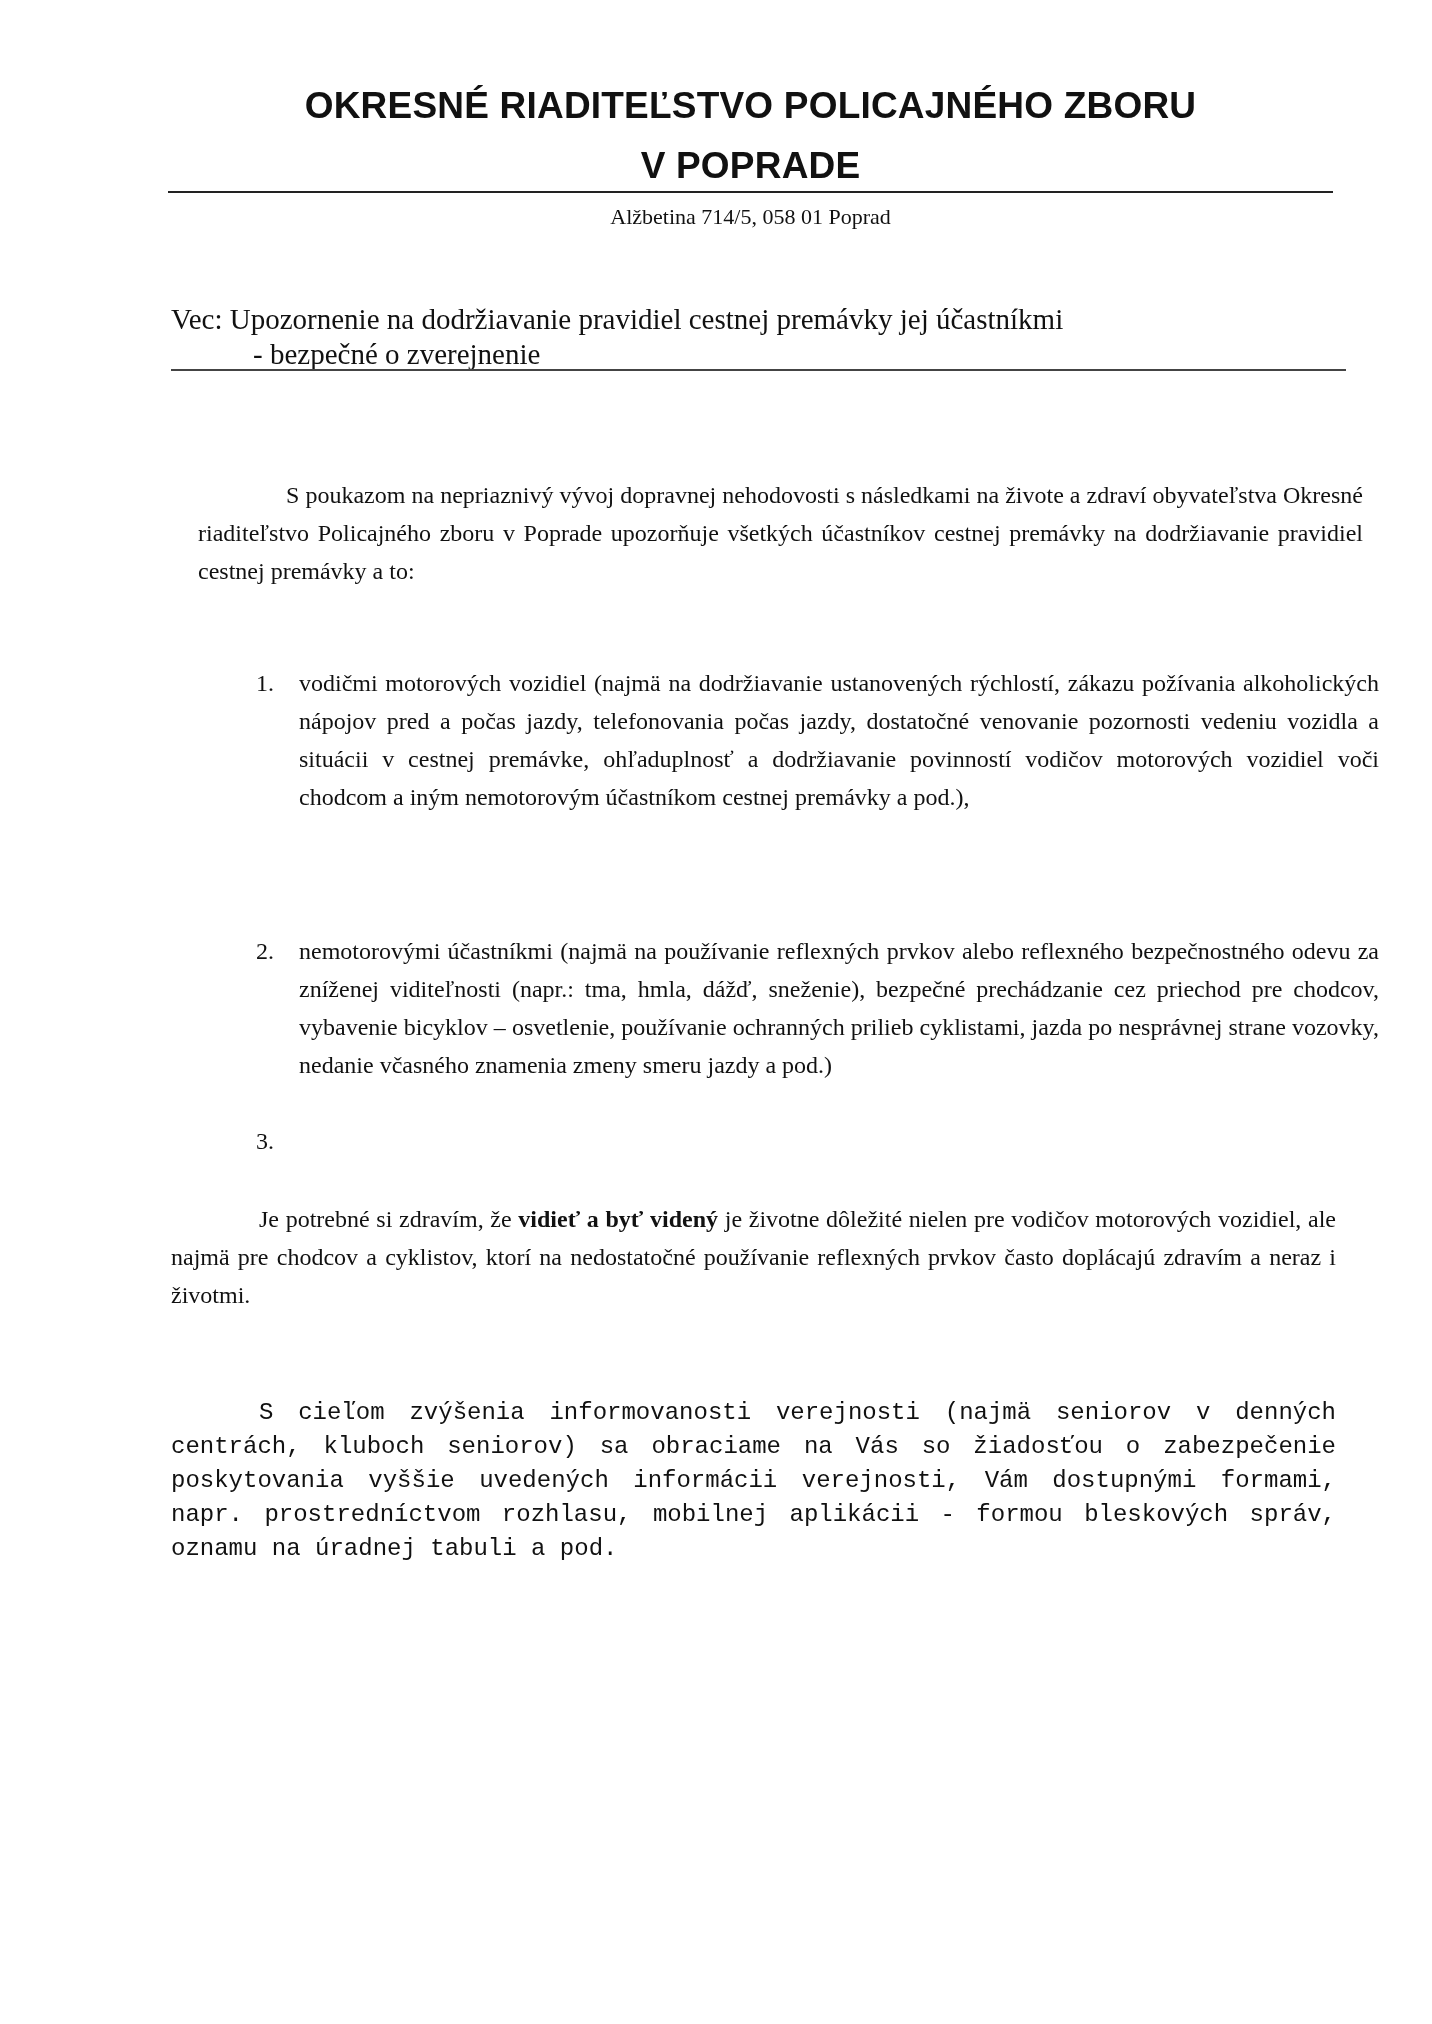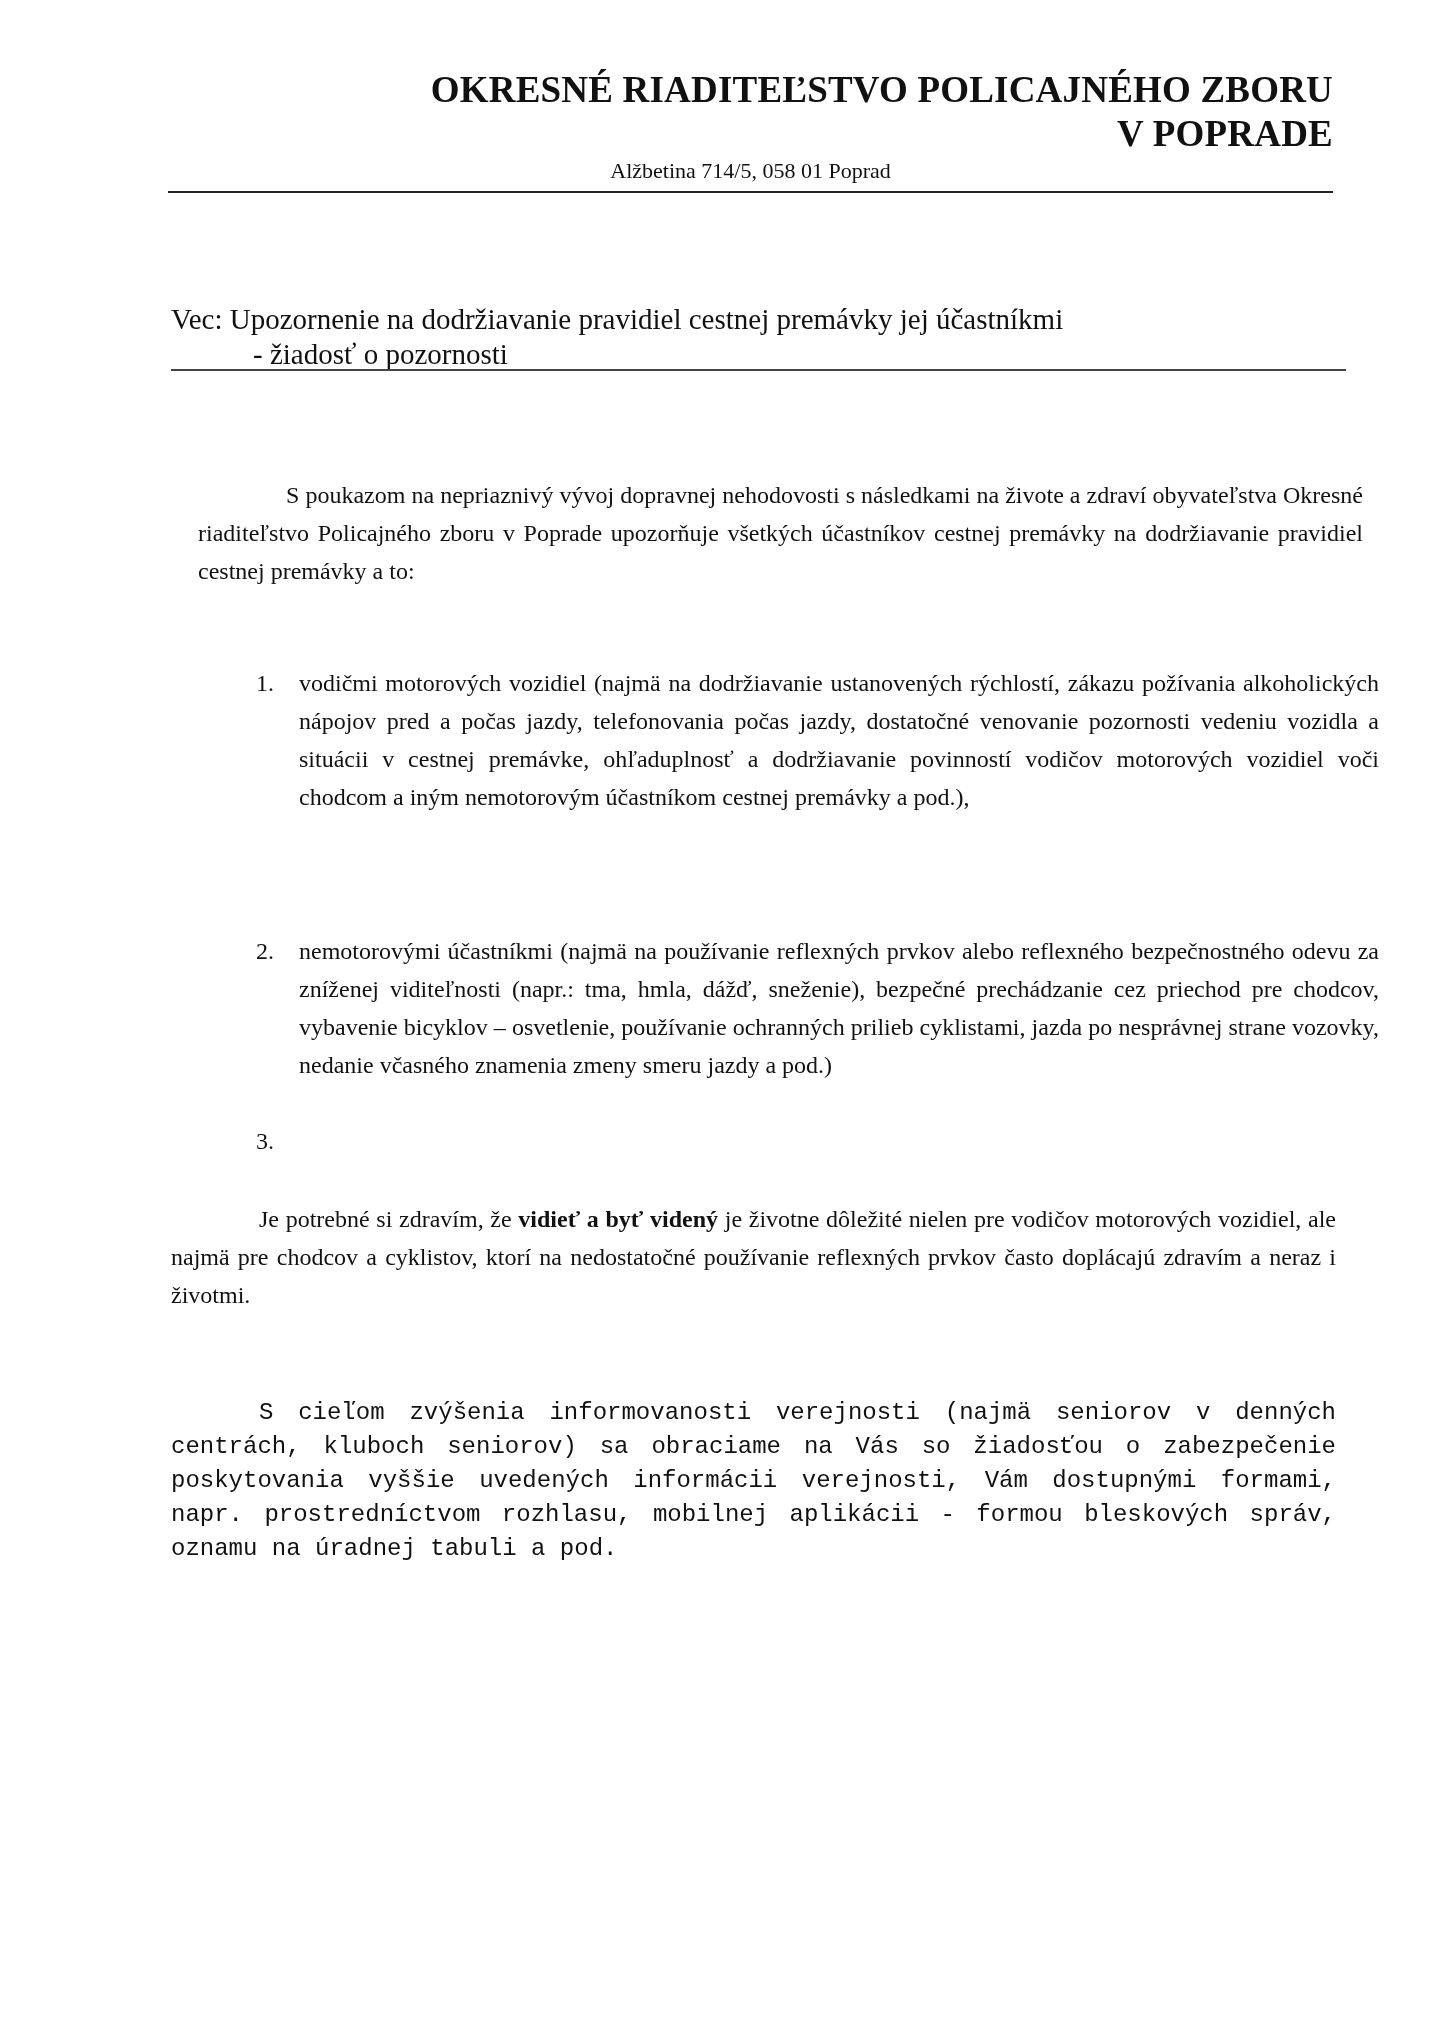--- a/index.html
+++ b/index.html
@@ -23,27 +23,26 @@
       background: #ffffff;
     }
     .header {
       position: absolute;
       left: 168px;
       width: 1165px;
       top: 68px;
       text-align: center;
     }
     .header-title {
-      font-family: Liberation Serif, serif;
+      font-family: Liberation Sans, sans-serif;
       font-weight: bold;
       font-size: 37px;
       line-height: 44px;
-      margin: 0;
+      margin: 16px;
       letter-spacing: 0.2px;
-      text-align: right;
     }
     .header-address {
       font-size: 22px;
       line-height: 26px;
       margin-top: 2px;
     }
     .rule {
       position: absolute;
       height: 2px;
       background: #222222;
@@ -106,21 +105,21 @@
 
   <div class="header">
     <div class="header-title">OKRESNÉ RIADITEĽSTVO POLICAJNÉHO ZBORU</div>
     <div class="header-title">V POPRADE</div>
     <div class="header-address">Alžbetina 714/5, 058 01 Poprad</div>
   </div>
   <div class="rule rule-header"></div>
 
   <div class="subject">
     <div>Vec: Upozornenie na dodržiavanie pravidiel cestnej premávky jej účastníkmi</div>
-    <div class="subject-line2">- žiadosť o pozornosti</div>
+    <div class="subject-line2">- bezpečné o zverejnenie</div>
   </div>
   <div class="rule rule-subject"></div>
 
   <p class="para para-1">S poukazom na nepriaznivý vývoj dopravnej nehodovosti s následkami na živote a zdraví obyvateľstva Okresné riaditeľstvo Policajného zboru v Poprade upozorňuje všetkých účastníkov cestnej premávky na dodržiavanie pravidiel cestnej premávky a to:</p>
 
   <div class="list-item item-1">
     <span class="num">1.</span>
     <span>vodičmi motorových vozidiel (najmä na dodržiavanie ustanovených rýchlostí, zákazu požívania alkoholických nápojov pred a počas jazdy, telefonovania počas jazdy, dostatočné venovanie pozornosti vedeniu vozidla a situácii v cestnej premávke, ohľaduplnosť a dodržiavanie povinností vodičov motorových vozidiel voči chodcom a iným nemotorovým účastníkom cestnej premávky a pod.),</span>
   </div>
 

